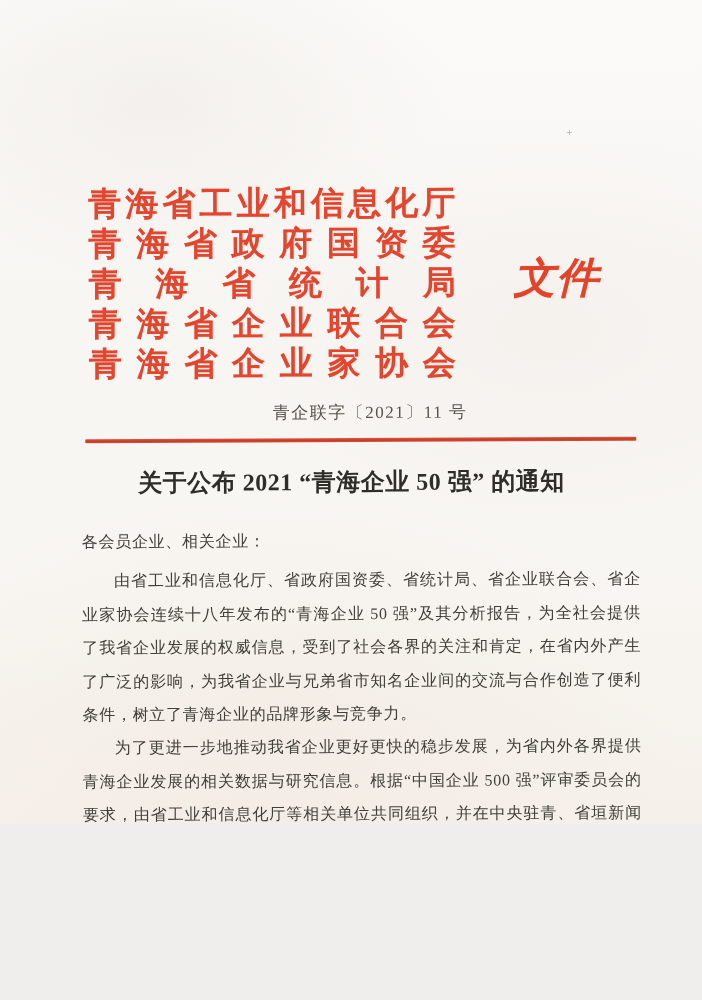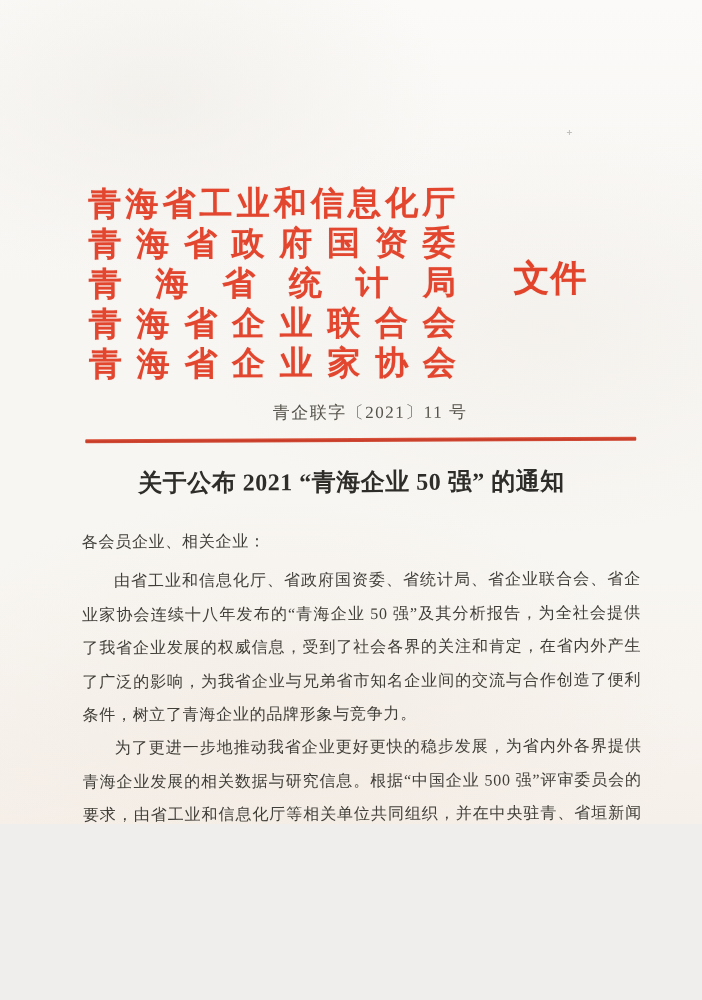--- a/index.html
+++ b/index.html
@@ -20,23 +20,24 @@
 
   
   .org-block { position:absolute; left:89px; top:183px; width:367px; }
   .org-line {
     height:40px; line-height:40px; font-size:33px; font-weight:bold;
     color:#e2462e; text-align:justify; text-align-last:justify;
     text-shadow:0 0 1px rgba(226,70,46,0.35);
     white-space:nowrap;
   }
   .docket {
-    position:absolute; left:514px; top:249px; font-size:36px; line-height:60px;
+    position:absolute; left:514px; top:249px; font-size:42px; line-height:60px;
     font-weight:900; color:#e2432b; letter-spacing:1px; white-space:nowrap;
     text-shadow:0 0 1px rgba(226,67,43,0.4);
+    font-style:italic;
   }
 
   .doc-number {
     position:absolute; left:38px; top:401px; width:664px; text-align:center;
     font-size:17px; color:#55534a; letter-spacing:1.5px; white-space:nowrap;
   }
 
   .divider { position:absolute; left:85px; top:438px; width:551px; height:4px;
     background:linear-gradient(180deg,#dd5a42,#c73a26 55%,#d1503b); border-radius:1px; }
 

